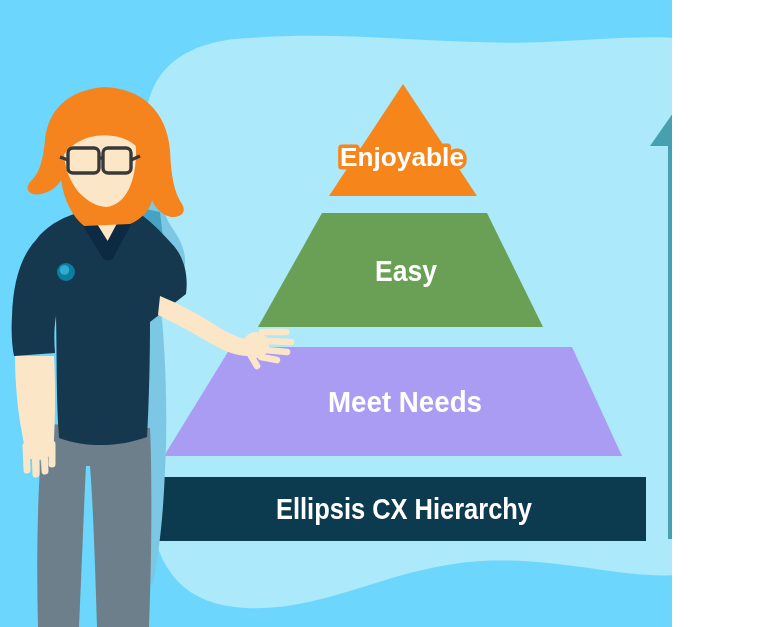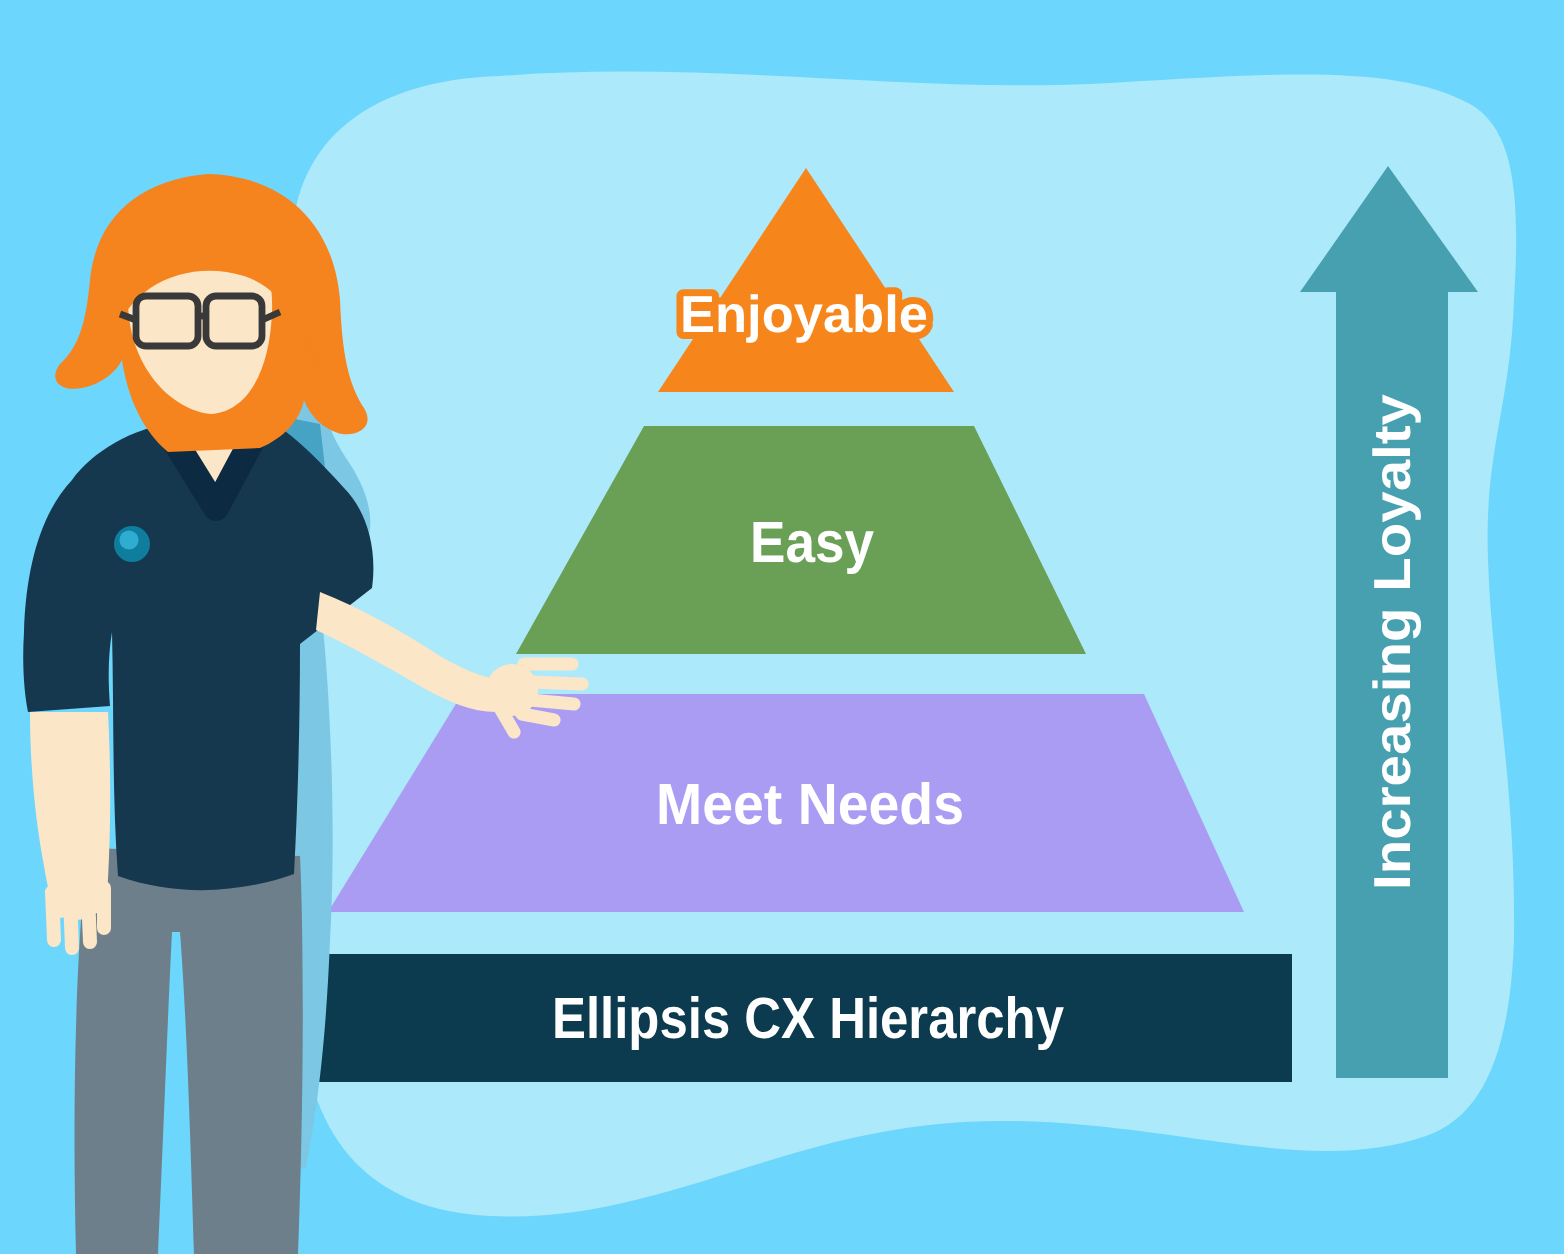--- a/index.html
+++ b/index.html
@@ -1,18 +1,18 @@
 <!DOCTYPE html>
 <html><head>
 <meta charset="utf-8">
 <style>
   html, body { margin: 0; padding: 0; background: #ffffff; }
   .stage {
     position: relative;
-    width: 782px;
+    width: 672px;
     height: 627px;
     overflow: hidden;
     font-family: "Liberation Sans", sans-serif;
   }
   svg { display: block; }
   .lbl {
     font-family: "Liberation Sans", sans-serif;
     font-weight: bold;
     fill: #ffffff;
     text-anchor: middle;

